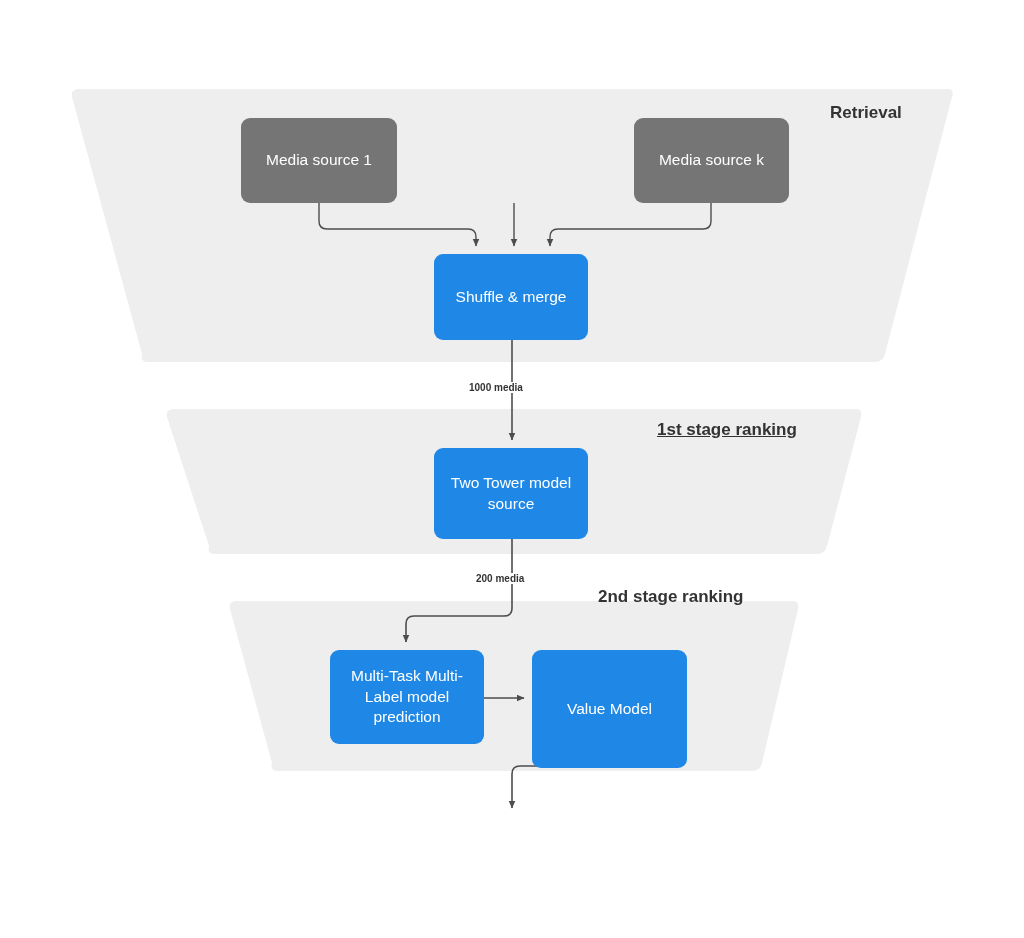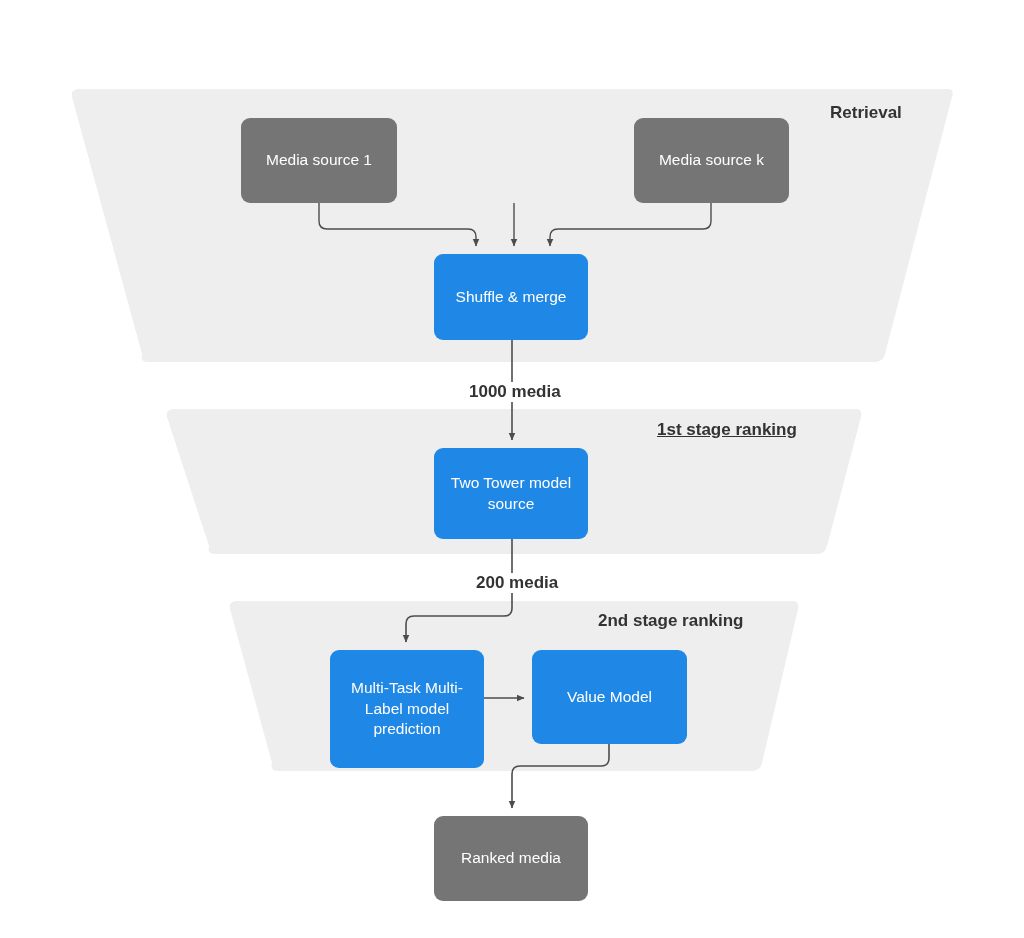--- a/index.html
+++ b/index.html
@@ -43,21 +43,21 @@
     color: #ffffff;
     font-size: 15.5px;
     line-height: 1.32;
     padding: 4px 12px;
   }
   .node-gray { background: #757575; }
   .node-blue { background: #1f87e5; }
   .edge-label {
     position: absolute;
     font-weight: bold;
-    font-size: 17px;
+    font-size: 10px;
     color: #333333;
     white-space: nowrap;
     background: #ffffff;
     padding: 0 4px;
   }
 </style>
 </head>
 <body>
 
 <div id="canvas">
@@ -83,30 +83,29 @@
 
     <path d="M512,512 L512,581 Q512,589 504,589 L414,589 Q406,589 406,597 L406,615" fill="none" stroke="#4d4d4d" stroke-width="1.6" marker-end="url(#arrowhead)"></path>
 
     <path d="M483,671 L524,671" fill="none" stroke="#4d4d4d" stroke-width="1.4" marker-end="url(#arrowhead)"></path>
 
     <path d="M609,717 L609,731 Q609,739 601,739 L520,739 Q512,739 512,747 L512,781" fill="none" stroke="#4d4d4d" stroke-width="1.6" marker-end="url(#arrowhead)"></path>
   </svg>
 
   <div class="stage-label" style="left:830px; top:76px;">Retrieval</div>
   <div class="stage-label" style="left:657px; top:393px;text-decoration:underline;">1st stage ranking</div>
-  <div class="stage-label" style="left:598px; top:584px;text-align:right;">2nd stage ranking</div>
+  <div class="stage-label" style="left:598px; top:560px;text-align:right;">2nd stage ranking</div>
 
   <div class="node node-gray" style="left:241px; top:91px; width:156px; height:85px;">Media source 1</div>
   <div class="node node-gray" style="left:634px; top:91px; width:155px; height:85px;">Media source k</div>
 
   <div class="node node-blue" style="left:434px; top:227px; width:154px; height:86px;">Shuffle &amp; merge</div>
 
   <div class="node node-blue" style="left:434px; top:421px; width:154px; height:91px;">Two Tower model source</div>
 
-  <div class="node node-blue" style="left:330px; top:623px; width:154px; height:118px;">Multi-Task Multi-Label model prediction</div>
-  <div class="node node-blue" style="left:532px; top:623px; width:155px; height:94px;">Value Model</div>
+  <div class="node node-blue" style="left:330px; top:623px; width:154px; height:94px;">Multi-Task Multi-Label model prediction</div>
+  <div class="node node-blue" style="left:532px; top:623px; width:155px; height:118px;">Value Model</div>
 
-  <div class="node node-gray" style="left:434px; top:789px; width:154px; height:85px;">Ranked media</div>
 
   <div class="edge-label" style="left:465px; top:355px;">1000 media</div>
   <div class="edge-label" style="left:472px; top:546px;">200 media</div>
 
 </div>
 
 </body></html>

